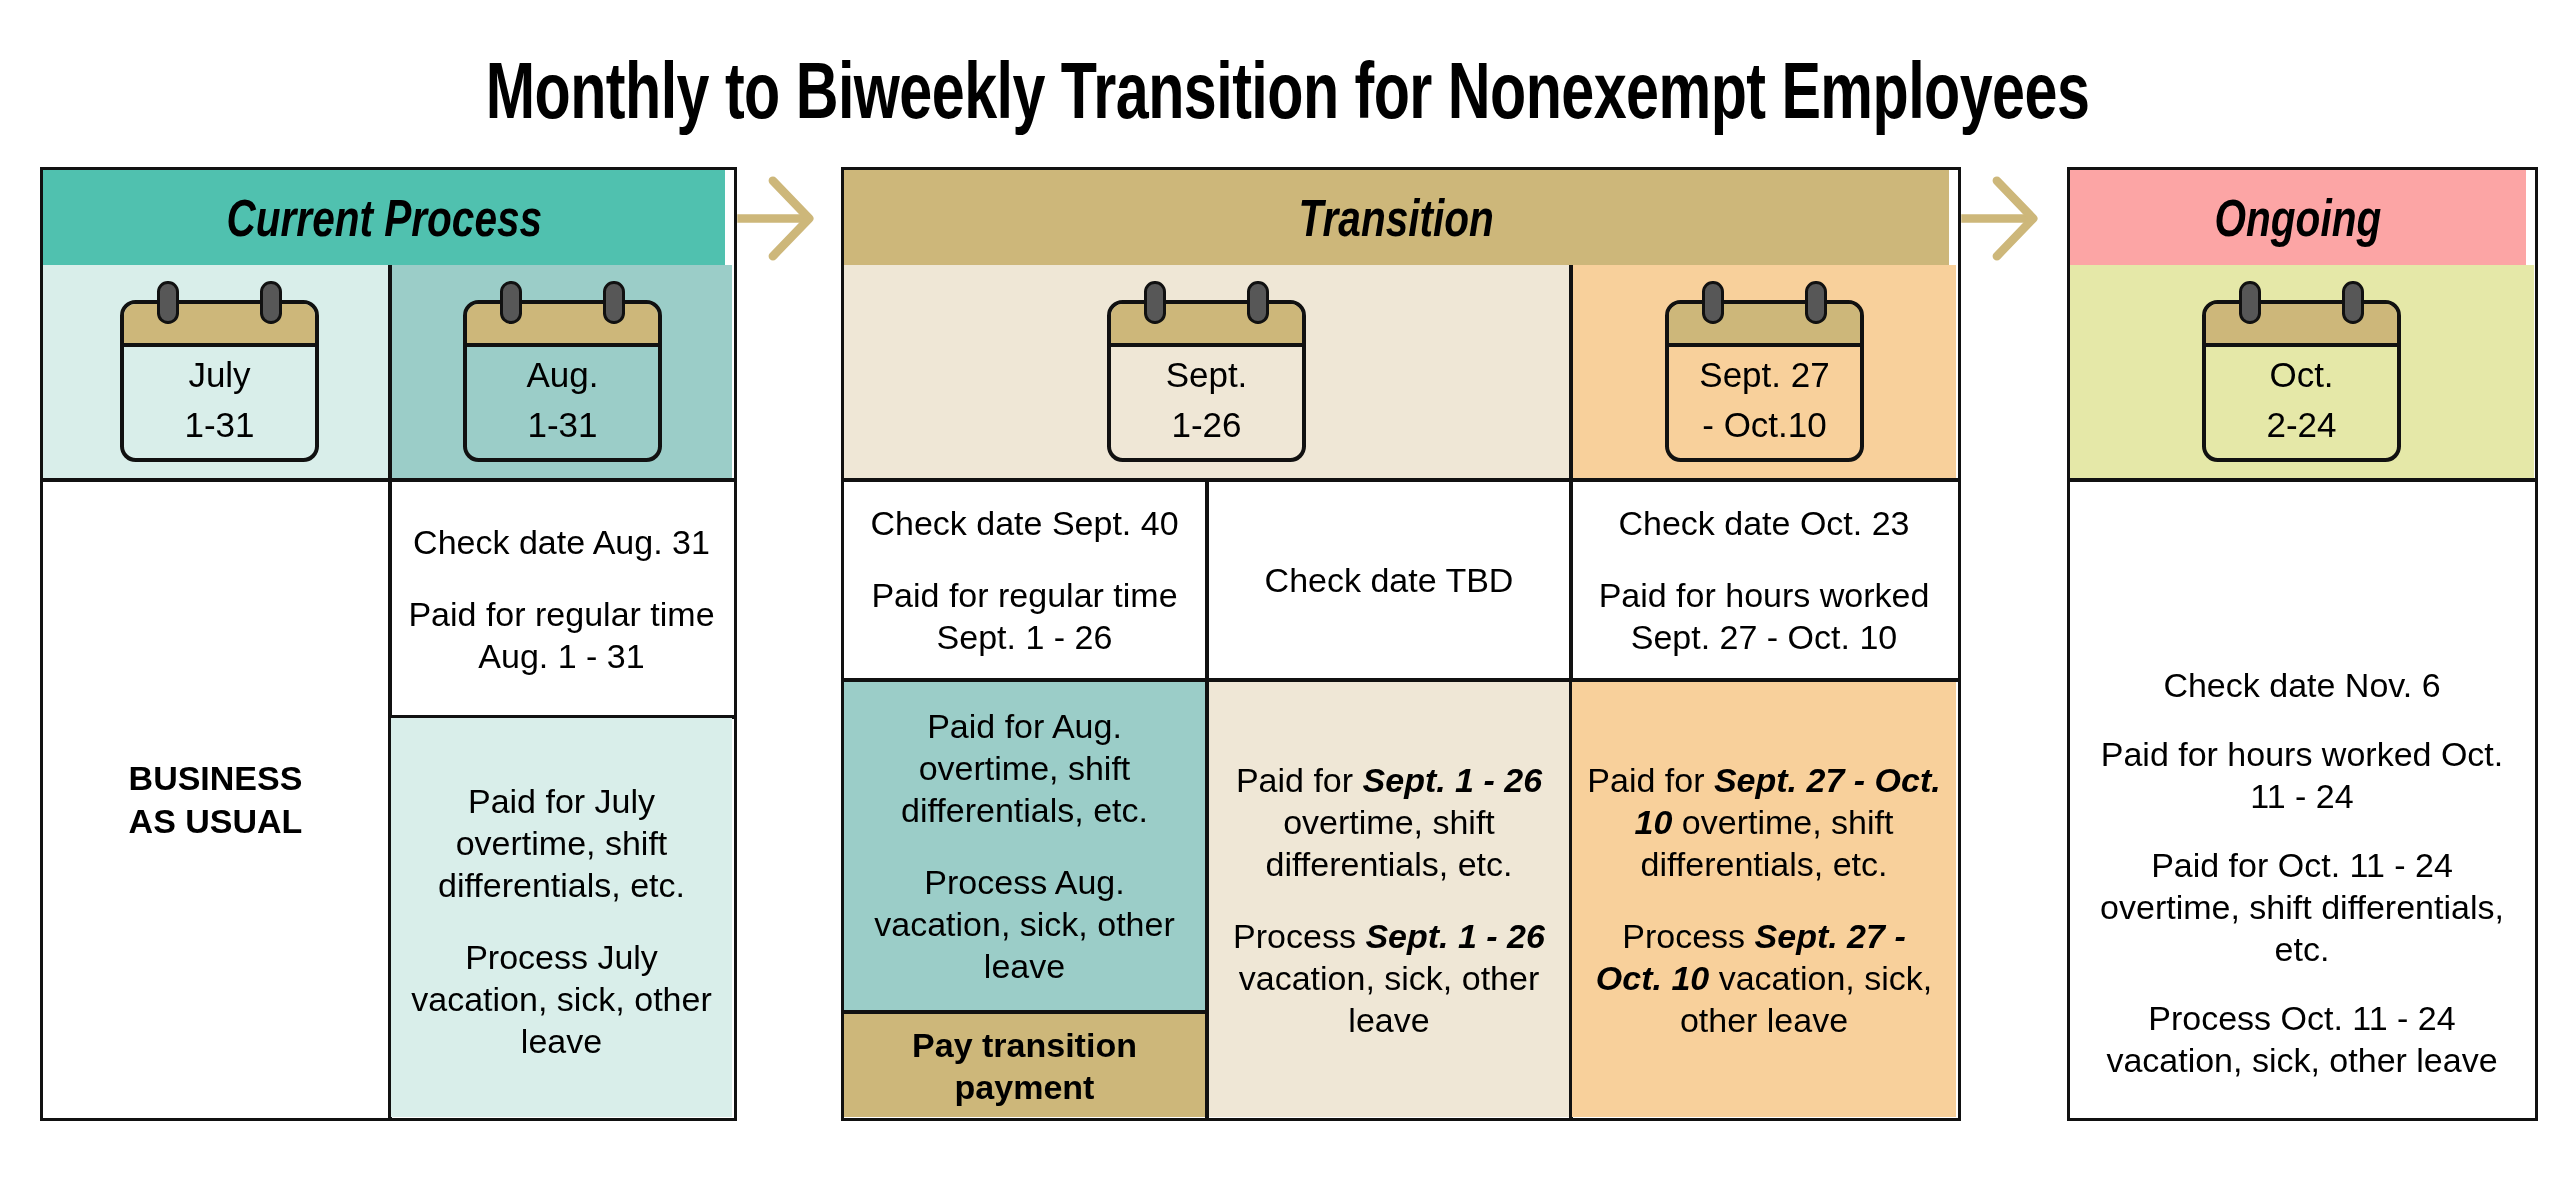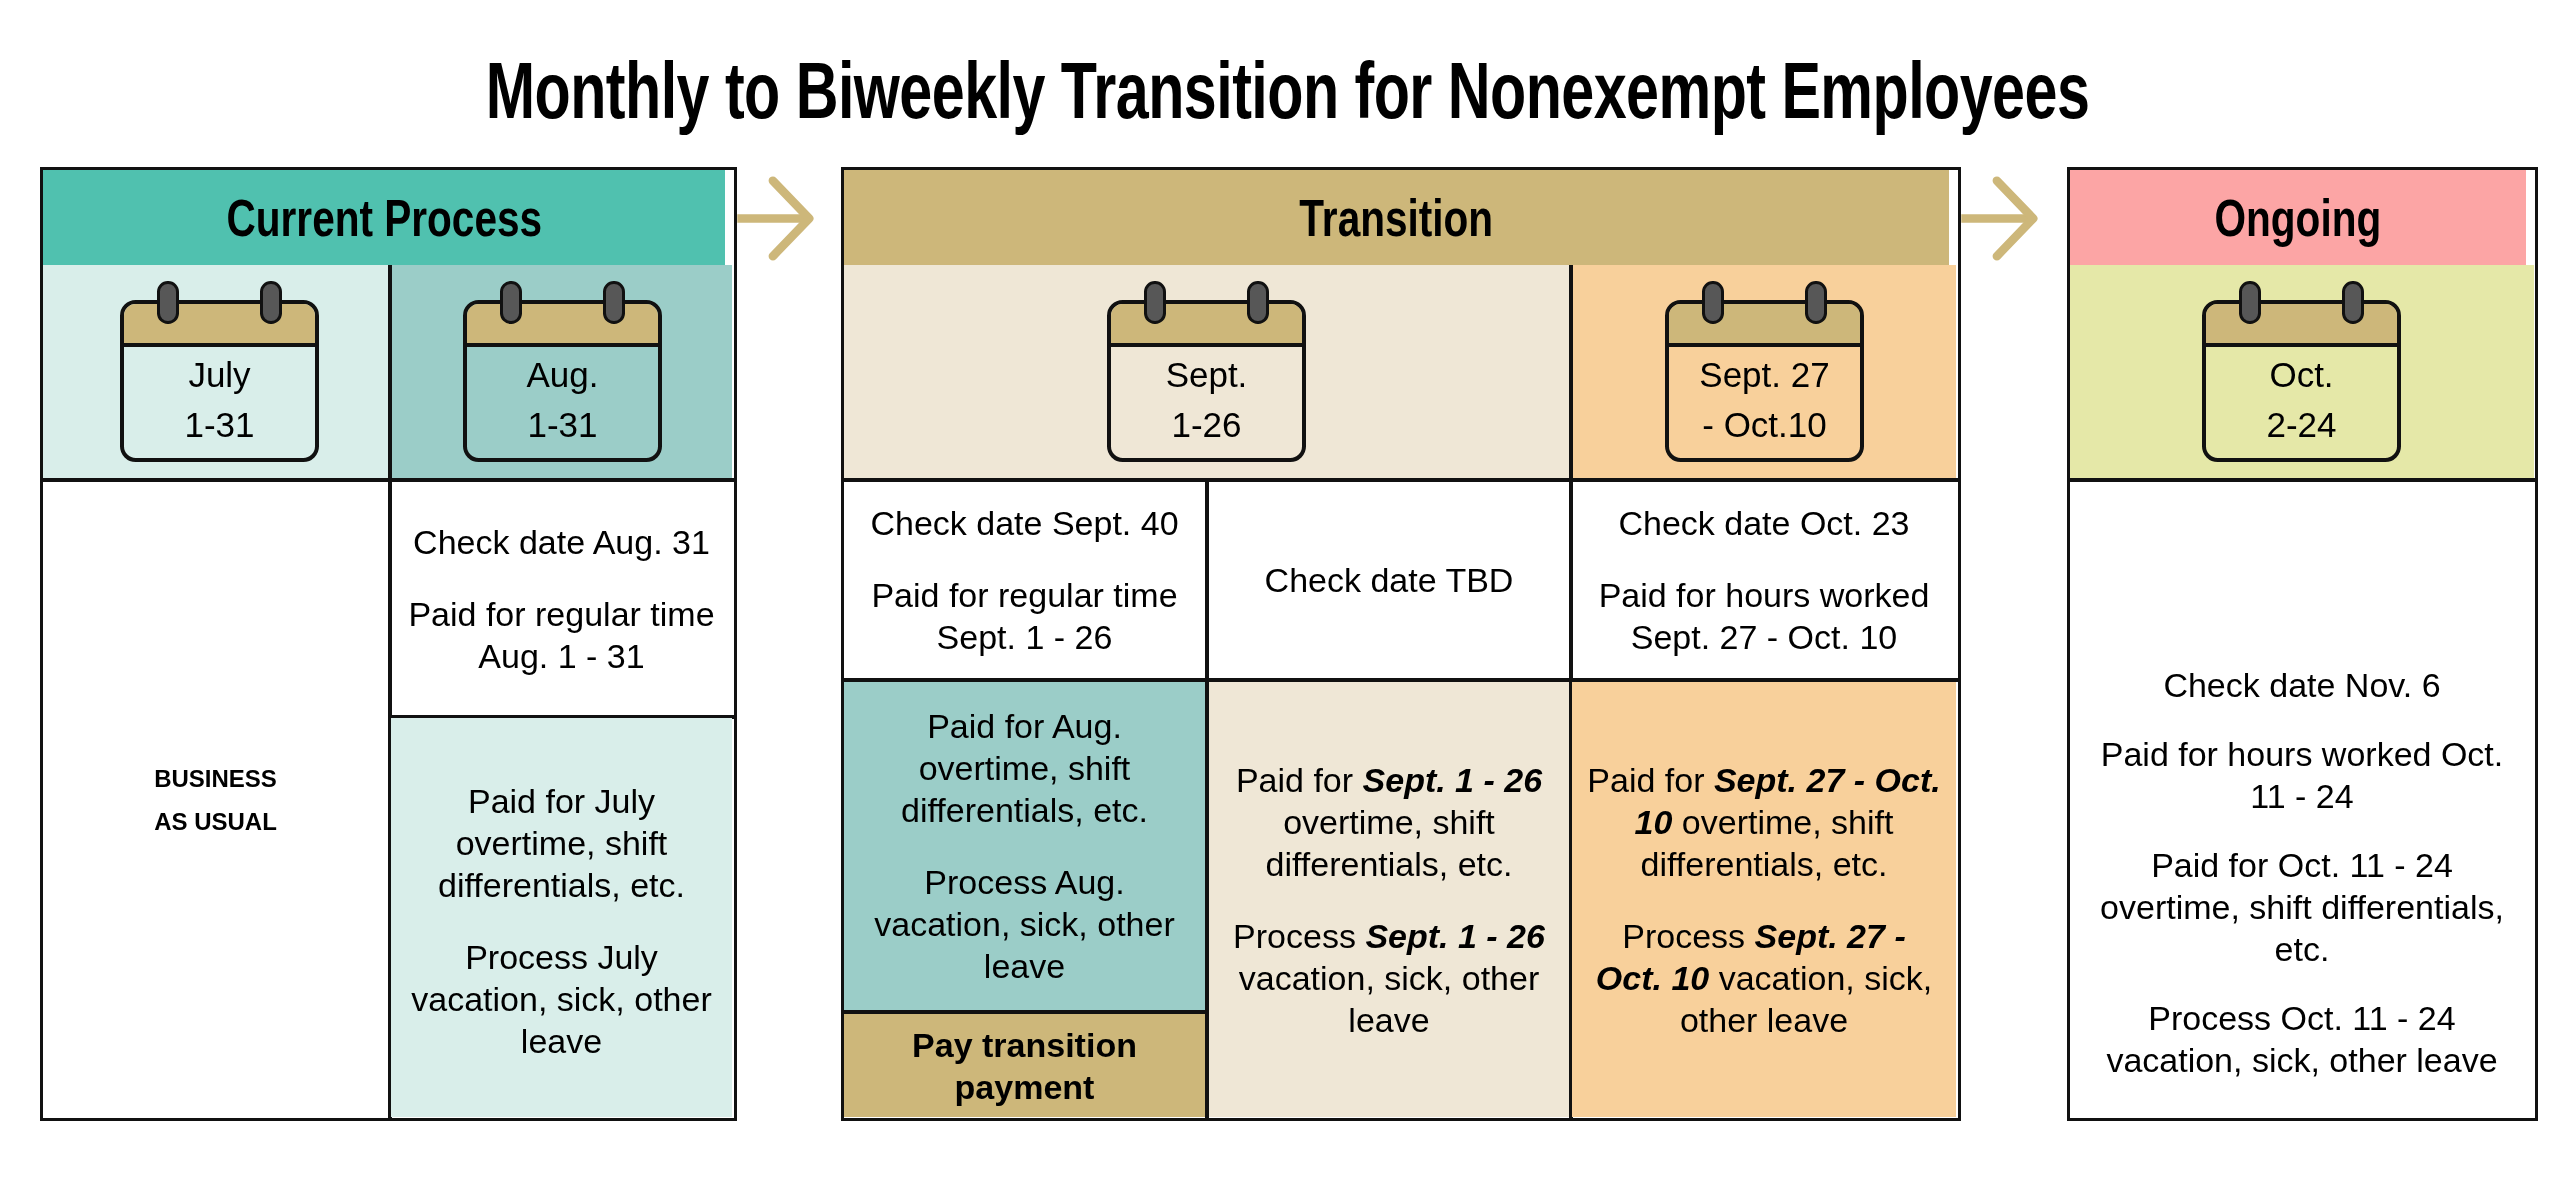--- a/index.html
+++ b/index.html
@@ -4,21 +4,21 @@
 <style>
   html, body { margin:0; padding:0; }
   body { width:2576px; height:1181px; background:#ffffff; position:relative; overflow:hidden;
          font-family:"Liberation Sans", "DejaVu Sans", sans-serif; color:#000; }
   .abs { position:absolute; box-sizing:border-box; }
   .title { position:absolute; left:0; top:44px; width:2576px; text-align:center; }
   .title span { display:inline-block; font-weight:bold; font-size:80px; line-height:93px;
                 transform:scaleX(0.74); transform-origin:center; letter-spacing:-0.7px; }
   .panel { position:absolute; border:3.6px solid #111; box-sizing:border-box; }
   .hdr { position:absolute; left:0; right:9px; top:0; height:99px; border-bottom:3.6px solid #111;
-         display:flex; align-items:center; justify-content:center; box-sizing:border-box; }
+         display:flex; align-items:center; justify-content:center; box-sizing:border-box;font-style:italic; }
   .hdr span { font-weight:bold; font-size:52px; display:inline-block; transform:scaleX(0.78); }
   .cell { position:absolute; box-sizing:border-box; display:flex; flex-direction:column;
           align-items:center; justify-content:center; text-align:center;
           font-size:34px; line-height:42px; padding:0 13px; }
   .cell p { margin:0 0 30px 0; }
   .cell p:last-child { margin-bottom:0; }
   .vline { position:absolute; background:#111; width:3.6px; }
   .hline { position:absolute; background:#111; height:3.6px; }
   .bold { font-weight:bold; }
   .bi { font-weight:bold; font-style:italic; }
@@ -63,21 +63,21 @@
         <div class="band"></div>
       </div>
     <div class="ring" style="left:37px;"></div>
       <div class="ring" style="left:140px;"></div>
     <div class="txt">
         <div>Aug.</div>
         <div>1-31</div>
       </div>
   </div>
 
-  <div class="cell bold" style="left:0; top:312px; width:345px; height:635px; font-size:24px; line-height:43px;">
+  <div class="cell bold" style="left:0; top:312px; width:345px; height:635px; font-size:34px; line-height:43px;">
     <div>BUSINESS</div>
     <div>AS USUAL</div>
   </div>
 
   <div class="cell" style="left:348px; top:312px; width:341px; height:233px;">
     <p>Check date Aug. 31</p>
     <p>Paid for regular time Aug. 1 - 31</p>
   </div>
   <div class="hline" style="left:345px; right:0; top:545px;"></div>
 

